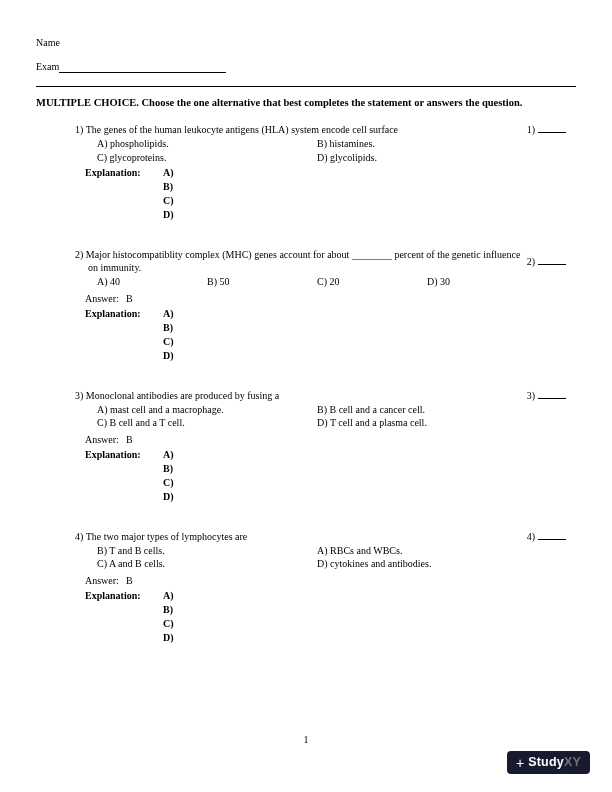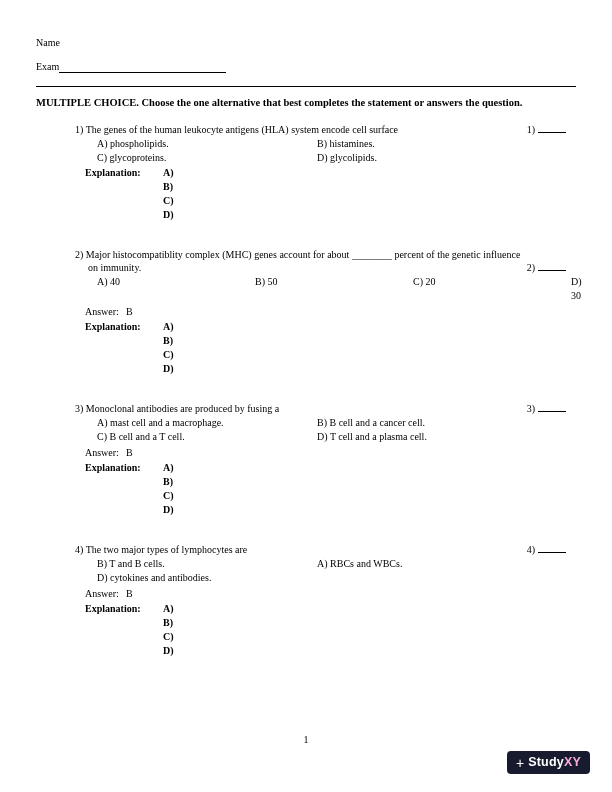--- a/index.html
+++ b/index.html
@@ -29,33 +29,33 @@
   .rule { margin-top: 13px; border-bottom: 1px solid #000; height: 0; }
   .instructions {
     margin-top: 9px;
     font-weight: bold;
     font-size: 10.5px;
     line-height: 13px;
     width: 548px;
   }
   .questions { margin-top: 14px; padding-left: 39px; }
   .question { margin-bottom: 26px; }
-  .q-header { display: flex; justify-content: space-between; align-items: flex-end; }
+  .q-header { display: flex; justify-content: space-between; align-items: center; }
   .q-text { width: 450px; padding-left: 13px; text-indent: -13px; }
   .q-blank { padding-right: 10px; white-space: nowrap; }
   .blank-line {
     display: inline-block;
     width: 28px;
     height: 9px;
     border-bottom: 1px solid #000;
     margin-left: 3px;
   }
   .choices { margin-top: 1px; padding-left: 22px; display: grid; line-height: 13.5px; }
   .grid-2 { grid-template-columns: 220px 1fr; width: 455px; }
-  .grid-4 { grid-template-columns: 110px 110px 110px 1fr; width: 455px; gap: 48px; }
+  .grid-4 { grid-template-columns: 110px 110px 110px 1fr; width: 455px; }
   .answer-row { margin-top: 3px; padding-left: 10px; }
   .ans-val { margin-left: 7px; }
   .expl-row { margin-top: 2px; padding-left: 10px; display: flex; font-weight: bold; }
   .expl-label { flex: 0 0 78px; }
   .expl-items div { line-height: 14px; }
   .page-number {
     position: absolute;
     bottom: 46px;
     left: 0;
     width: 100%;
@@ -188,20 +188,21 @@
           <span>4)</span>
           <span>The two major types of lymphocytes are</span>
         </div>
         <div class="q-blank">
           <span>4)</span><span class="blank-line"></span>
         </div>
       </div>
       <div class="choices grid-2">
         <div class="choice"><span>B)</span> <span>T and B cells.</span></div>
         <div class="choice"><span>A)</span> <span>RBCs and WBCs.</span></div>
+        <div class="choice"><span>C)</span> <span>A and B cells.</span></div>
         <div class="choice"><span>D)</span> <span>cytokines and antibodies.</span></div>
       </div>
       <div class="answer-row">
         <span>Answer:</span><span class="ans-val">B</span>
       </div>
       <div class="expl-row">
         <span class="expl-label">Explanation:</span>
         <div class="expl-items">
           <div>A)</div>
           <div>B)</div>
@@ -211,16 +212,16 @@
       </div>
     </section>
 
   </div>
 
   <div class="page-number">1</div>
 
   <div class="brand" id="brand-badge" style="background: rgb(23, 27, 45);">
     <span class="plus">+</span>
     <span class="study">Study</span>
-    <span class="xy" id="brand-xy" style="color: #f9a8d4;">XY</span>
+    <span class="xy" id="brand-xy" style="color: #737373;">XY</span>
   </div>
 
 </div>
 
 </body></html>

